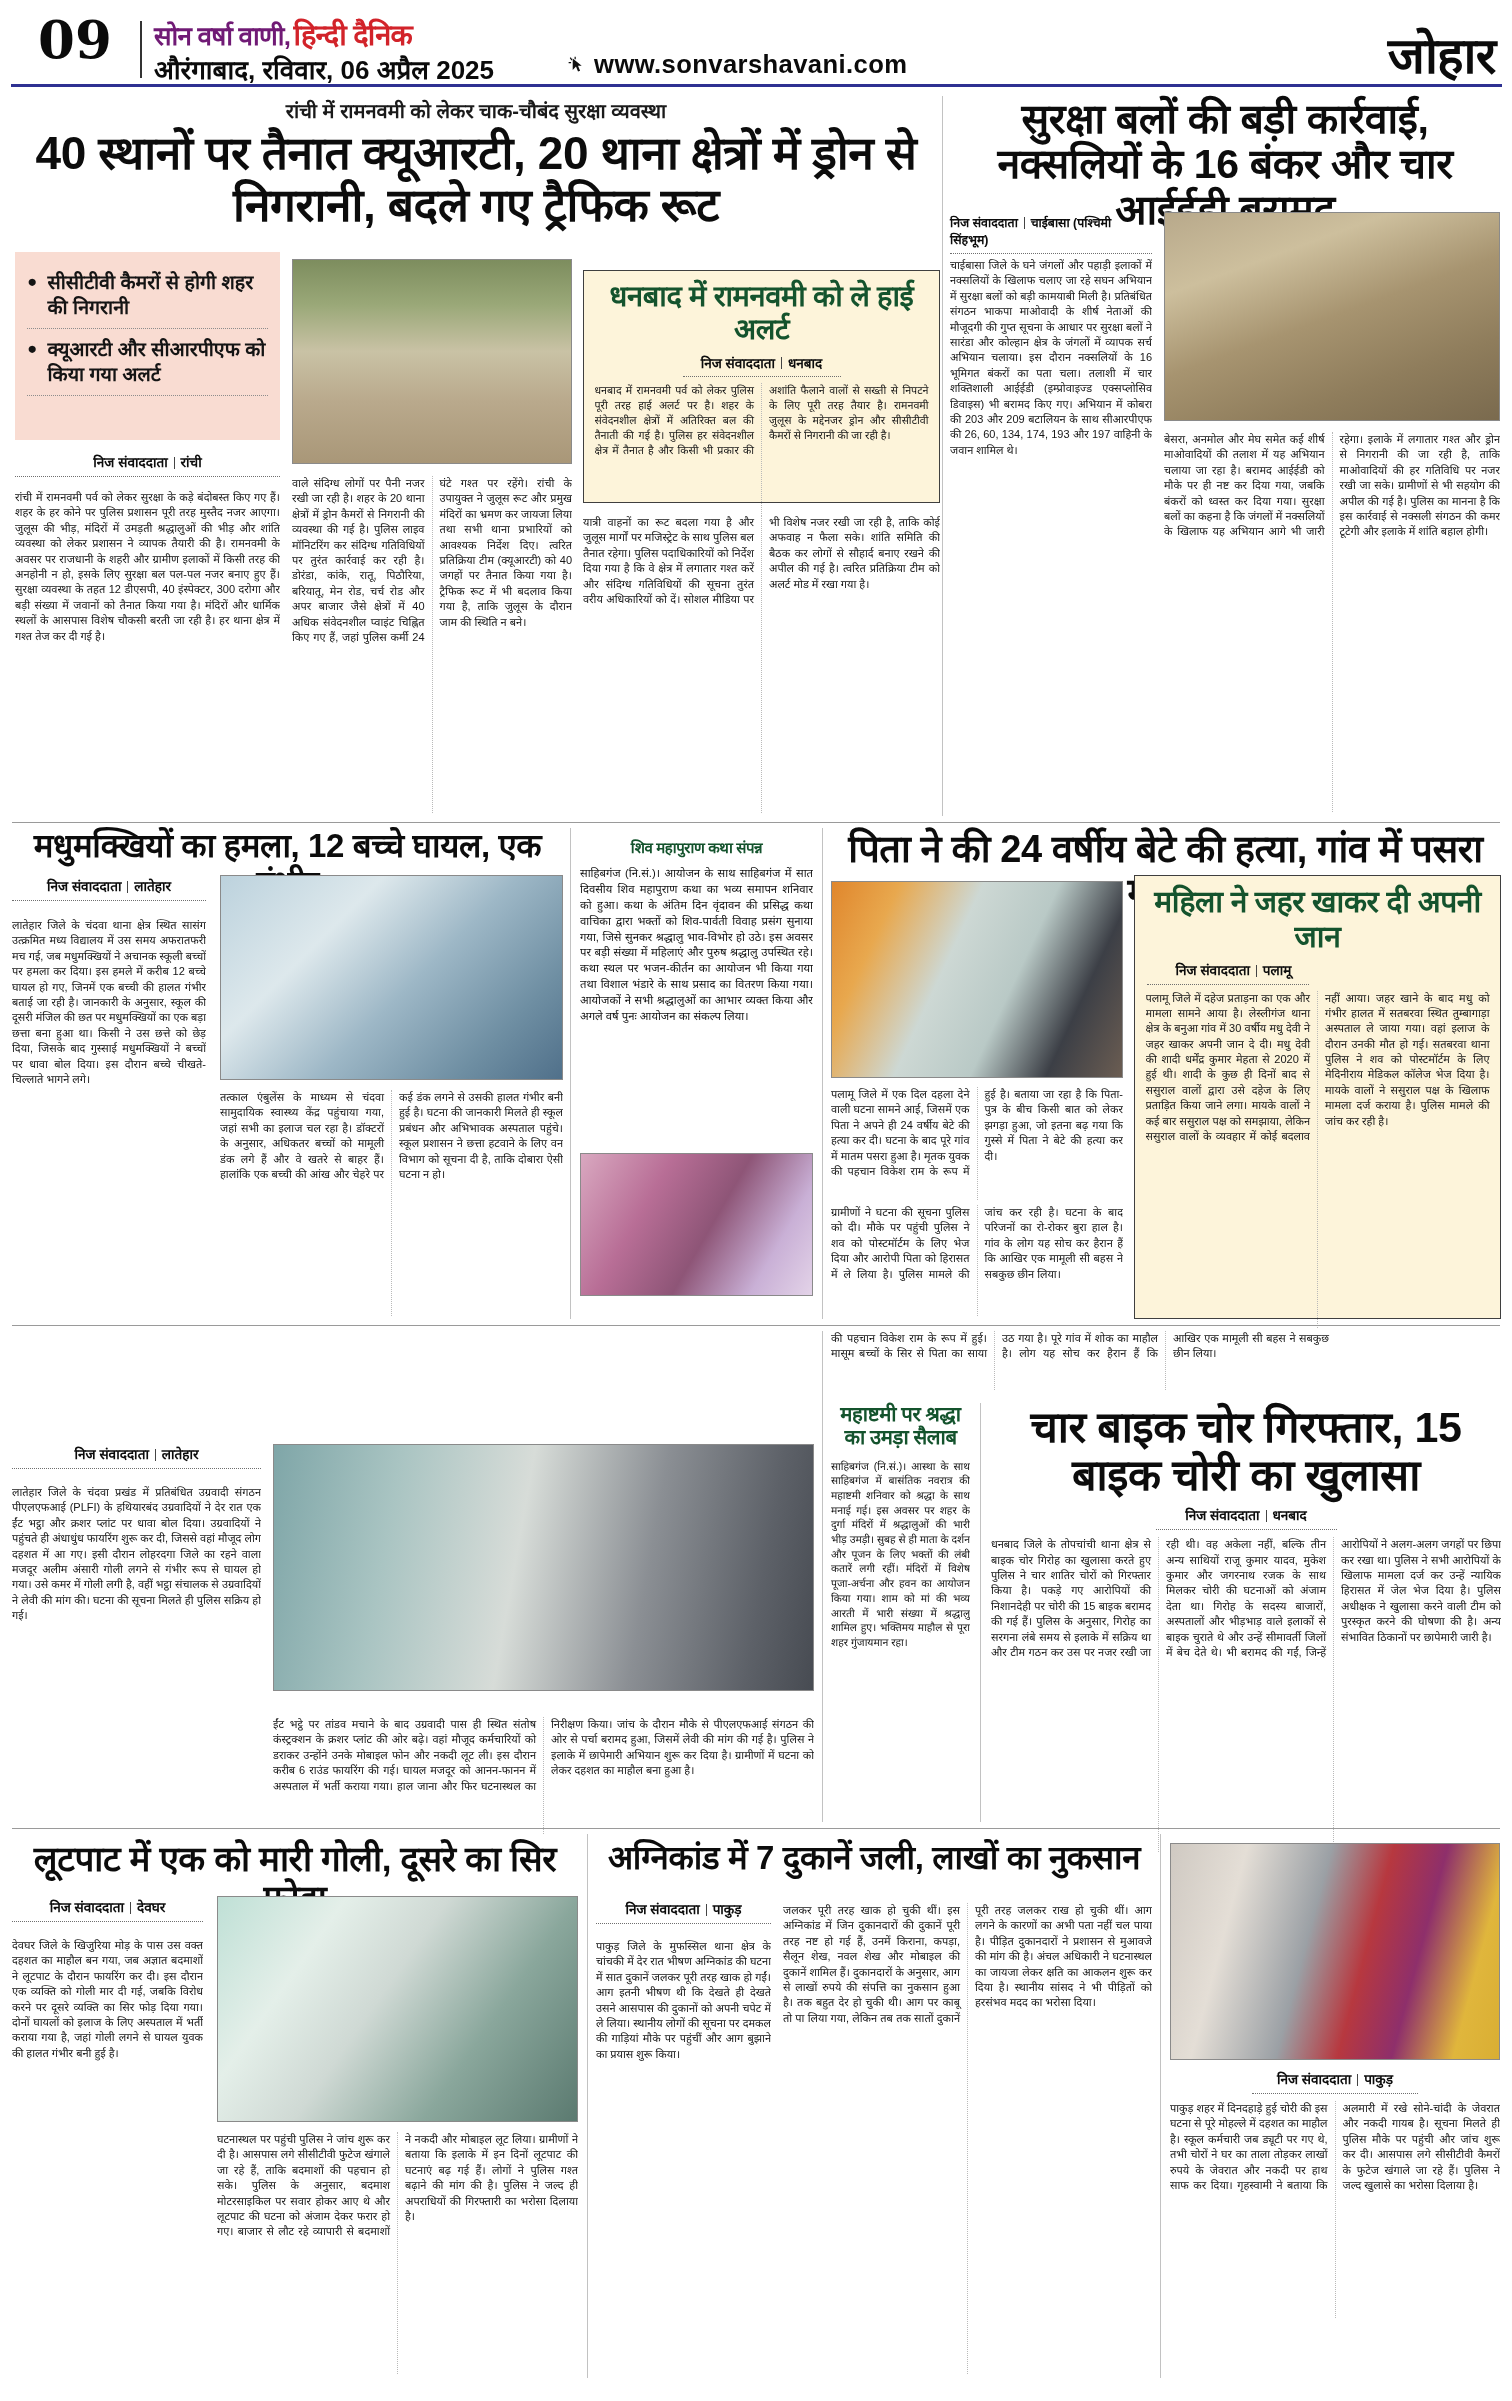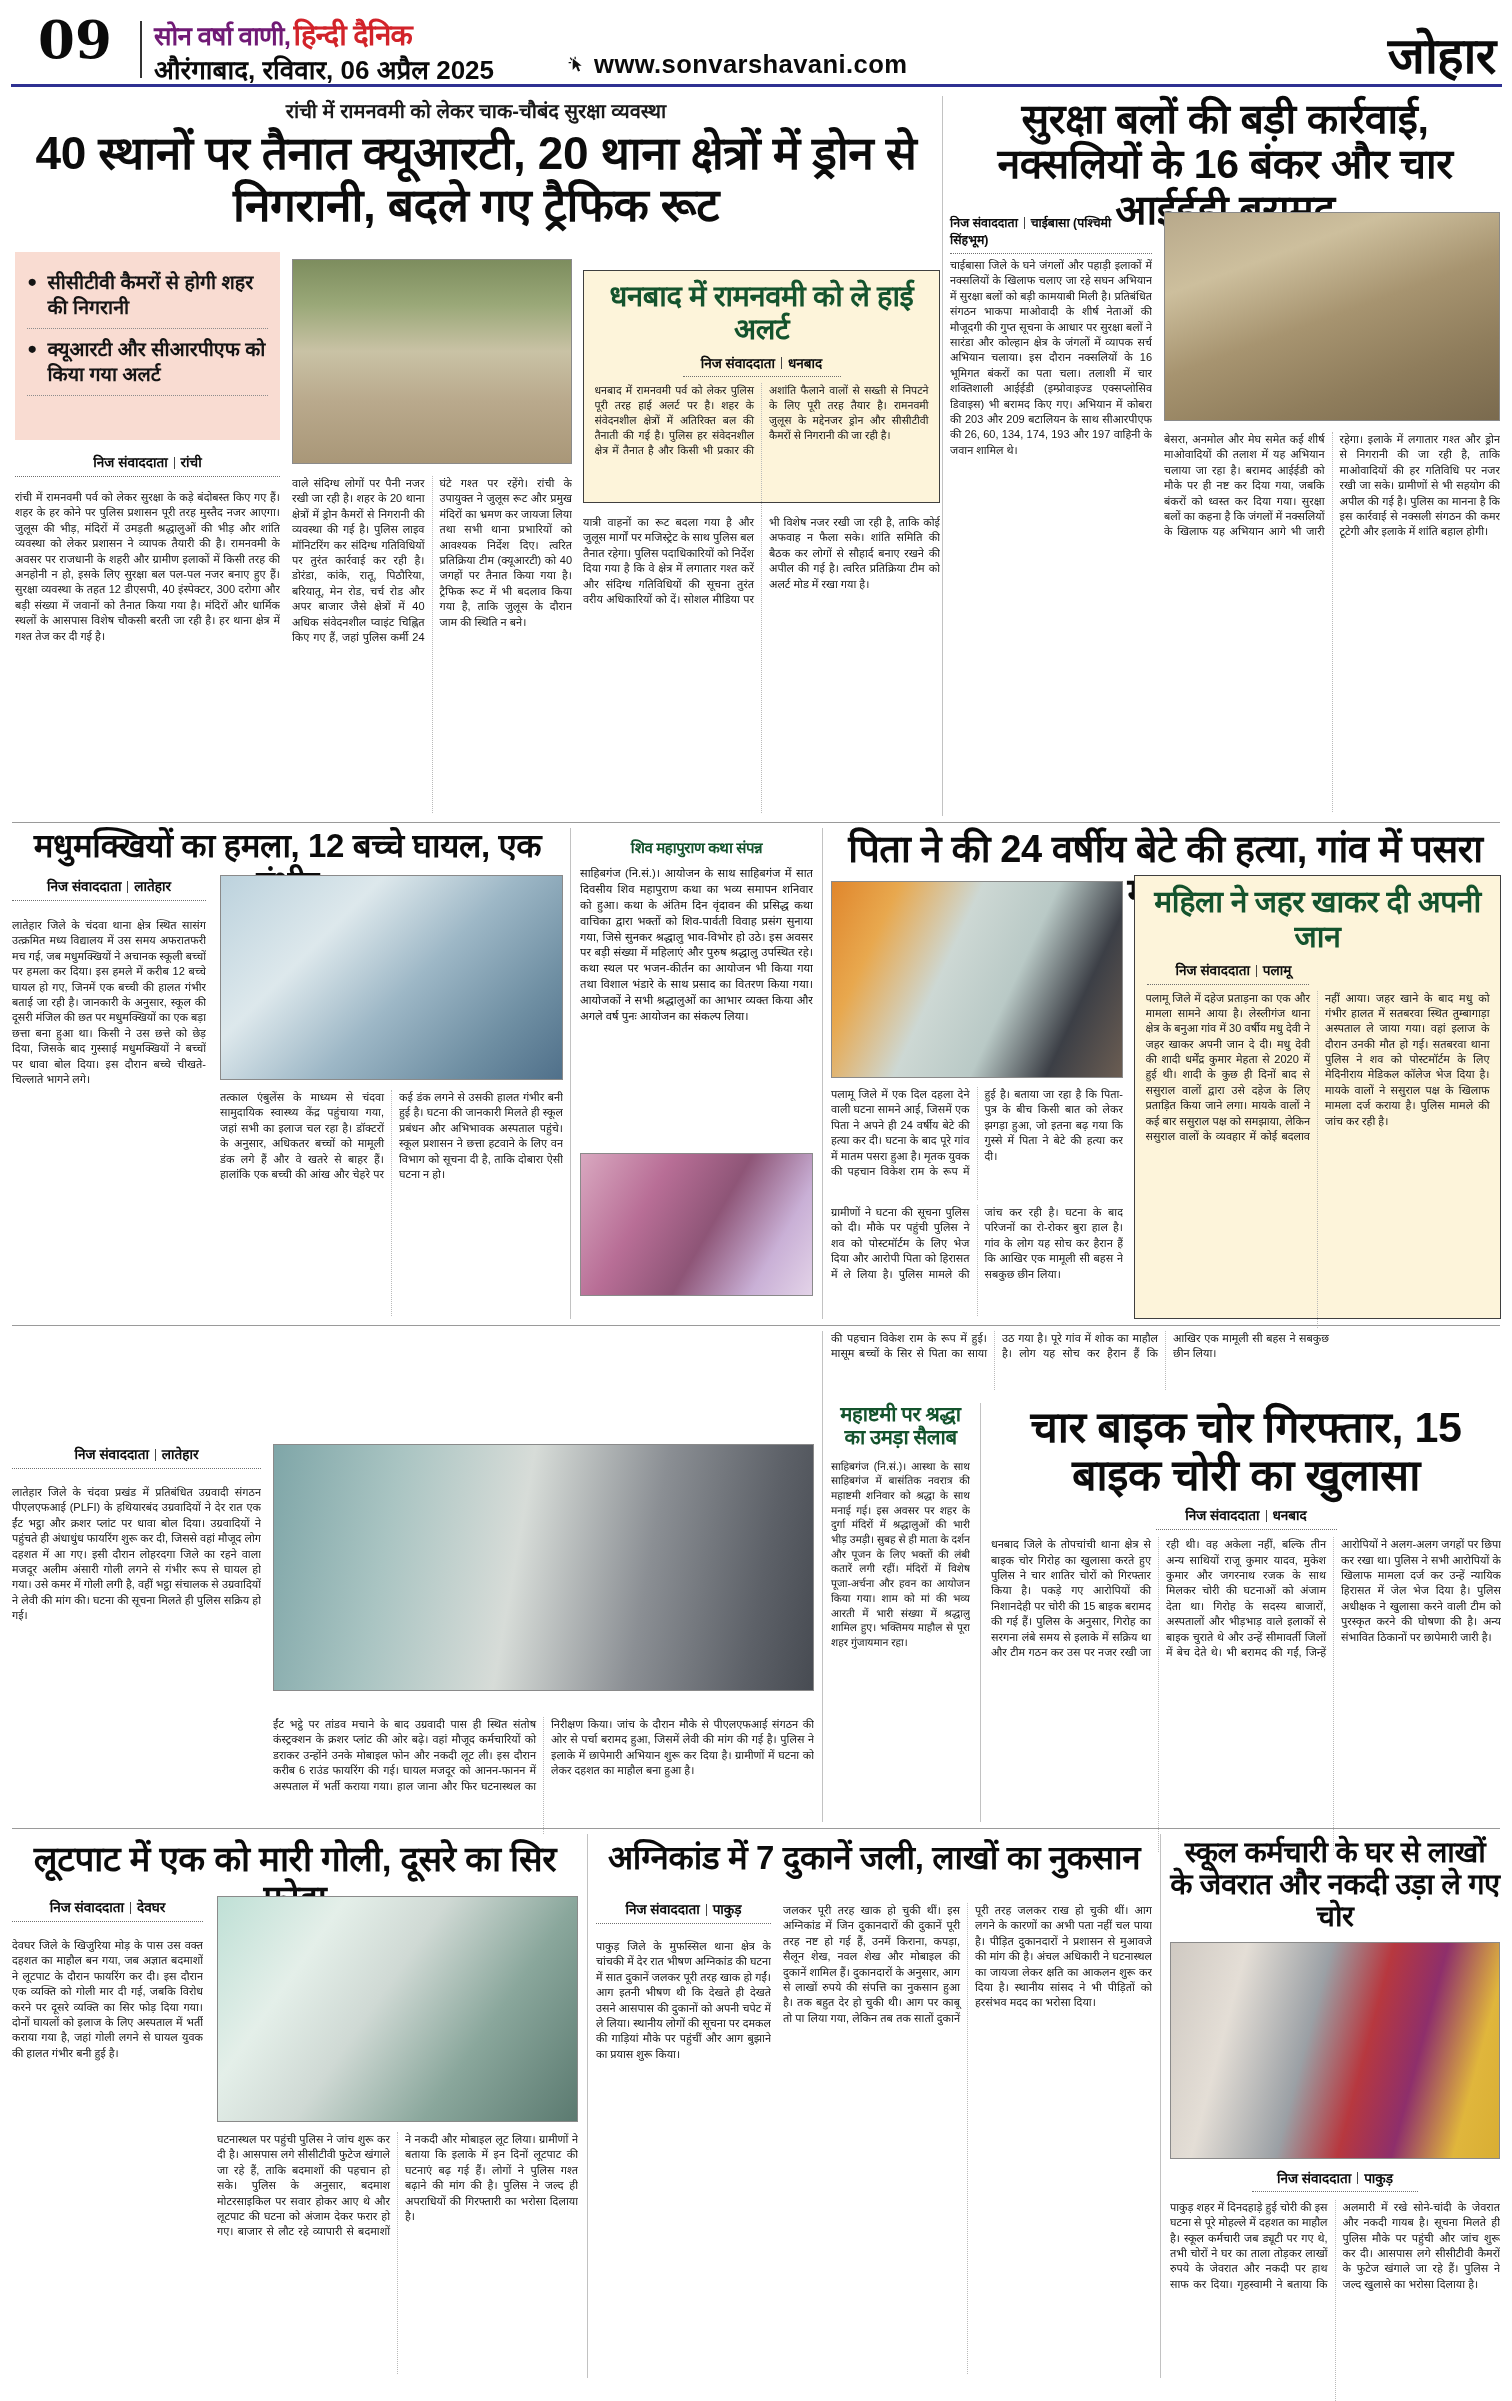--- a/index.html
+++ b/index.html
@@ -226,21 +226,20 @@
     <div class="abs body-txt" style="left:0;top:105px;width:175px;height:435px;overflow:hidden;">पाकुड़ जिले के मुफस्सिल थाना क्षेत्र के चांचकी में देर रात भीषण अग्निकांड की घटना में सात दुकानें जलकर पूरी तरह खाक हो गईं। आग इतनी भीषण थी कि देखते ही देखते उसने आसपास की दुकानों को अपनी चपेट में ले लिया। स्थानीय लोगों की सूचना पर दमकल की गाड़ियां मौके पर पहुंचीं और आग बुझाने का प्रयास शुरू किया।</div>
     <div class="abs body-txt cols2" style="left:187px;top:69px;width:369px;height:471px;overflow:hidden;">
       <span>जलकर पूरी तरह खाक हो चुकी थीं। इस अग्निकांड में जिन दुकानदारों की दुकानें पूरी तरह नष्ट हो गई हैं, उनमें किराना, कपड़ा, सैलून शेख, नवल शेख और मोबाइल की दुकानें शामिल हैं। दुकानदारों के अनुसार, आग से लाखों रुपये की संपत्ति का नुकसान हुआ है।</span>
       <span>तक बहुत देर हो चुकी थी। आग पर काबू तो पा लिया गया, लेकिन तब तक सातों दुकानें पूरी तरह जलकर राख हो चुकी थीं। आग लगने के कारणों का अभी पता नहीं चल पाया है। पीड़ित दुकानदारों ने प्रशासन से मुआवजे की मांग की है। अंचल अधिकारी ने घटनास्थल का जायजा लेकर क्षति का आकलन शुरू कर दिया है। स्थानीय सांसद ने भी पीड़ितों को हरसंभव मदद का भरोसा दिया।</span>
     </div>
   </div>
 
   <div class="abs vdiv" style="left:1160px;top:1834px;height:544px;"></div>
 
   <div class="abs" style="left:1170px;top:1834px;width:330px;height:550px;">
-    <div class="hl" style="font-size:29px;margin-top:1.5px;">स्कूल कर्मचारी के घर से लाखों के जेवरात और नकदी उड़ा ले गए चोर</div>
     <div class="photo" style="margin-top:9px;width:330px;height:217px;background:linear-gradient(105deg,#cfc9c2 0%,#e4ded6 20%,#9ba0a5 42%,#b7383f 58%,#8e2f6b 72%,#e0b63c 88%,#d9ae33 100%);"></div>
     <div class="byline" style="margin-top:9px;">
       <span>निज संवाददाता</span><span class="bsep"></span><span class="bplace">पाकुड़</span>
     </div>
     <div class="dotrule" style="width:166px;margin:4.5px auto 7.5px;"></div>
     <div class="body-txt cols2" style="height:217px;overflow:hidden;">
       <span>पाकुड़ शहर में दिनदहाड़े हुई चोरी की इस घटना से पूरे मोहल्ले में दहशत का माहौल है। स्कूल कर्मचारी जब ड्यूटी पर गए थे, तभी चोरों ने घर का ताला तोड़कर लाखों रुपये के जेवरात और नकदी पर हाथ साफ कर दिया।</span>
       <span>गृहस्वामी ने बताया कि अलमारी में रखे सोने-चांदी के जेवरात और नकदी गायब है। सूचना मिलते ही पुलिस मौके पर पहुंची और जांच शुरू कर दी। आसपास लगे सीसीटीवी कैमरों के फुटेज खंगाले जा रहे हैं। पुलिस ने जल्द खुलासे का भरोसा दिलाया है।</span>
     </div>
   </div>

